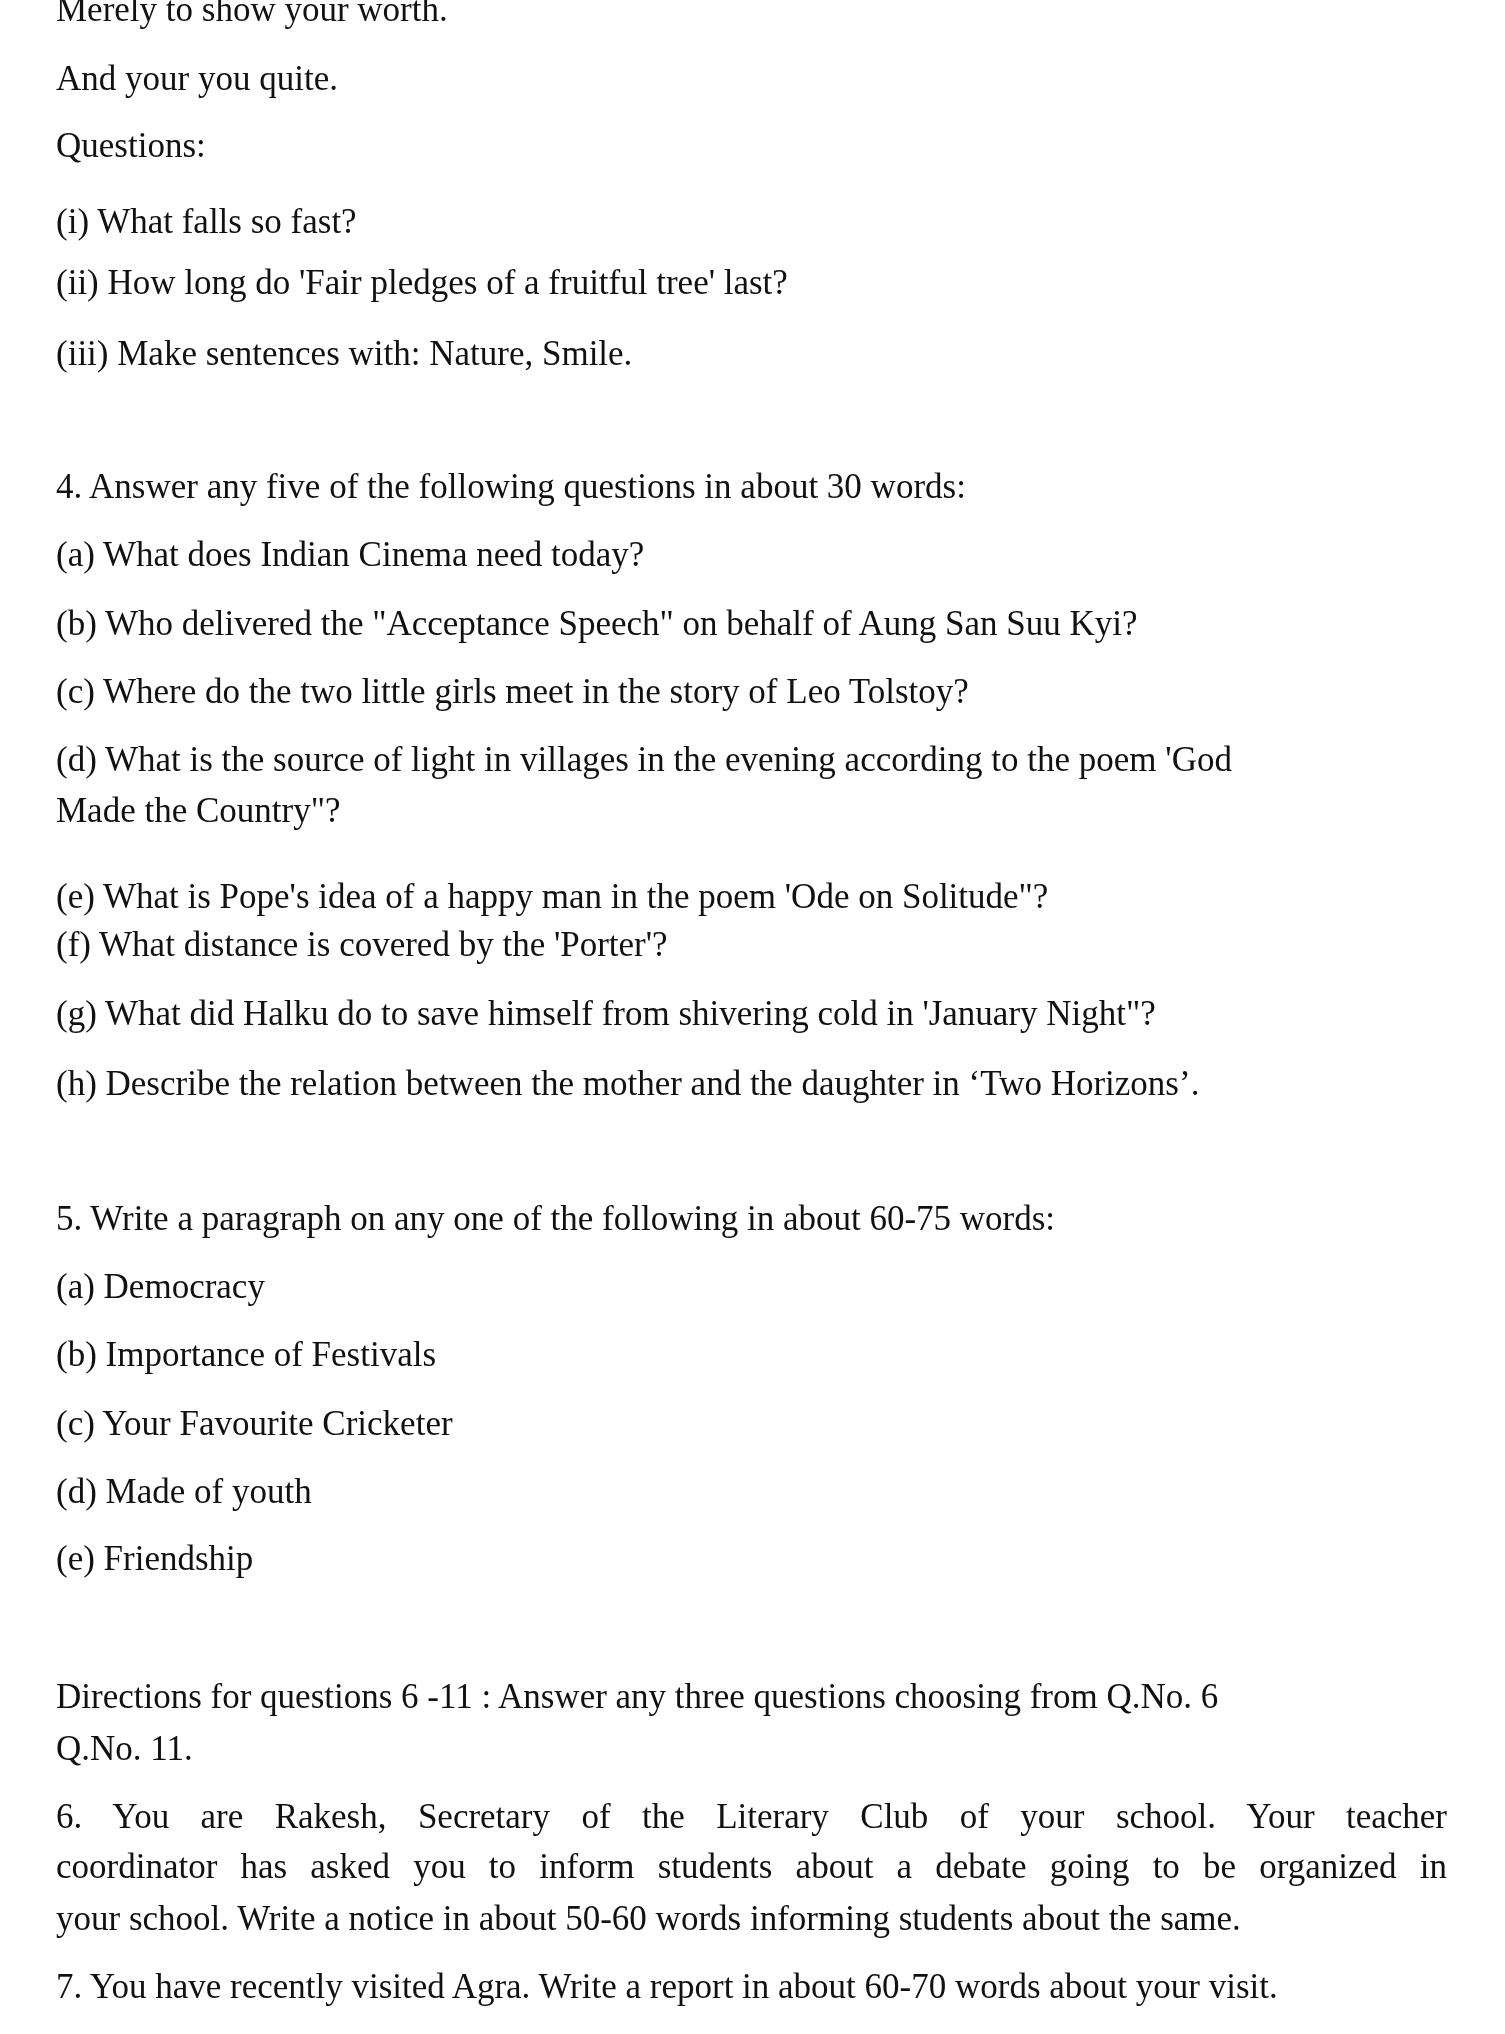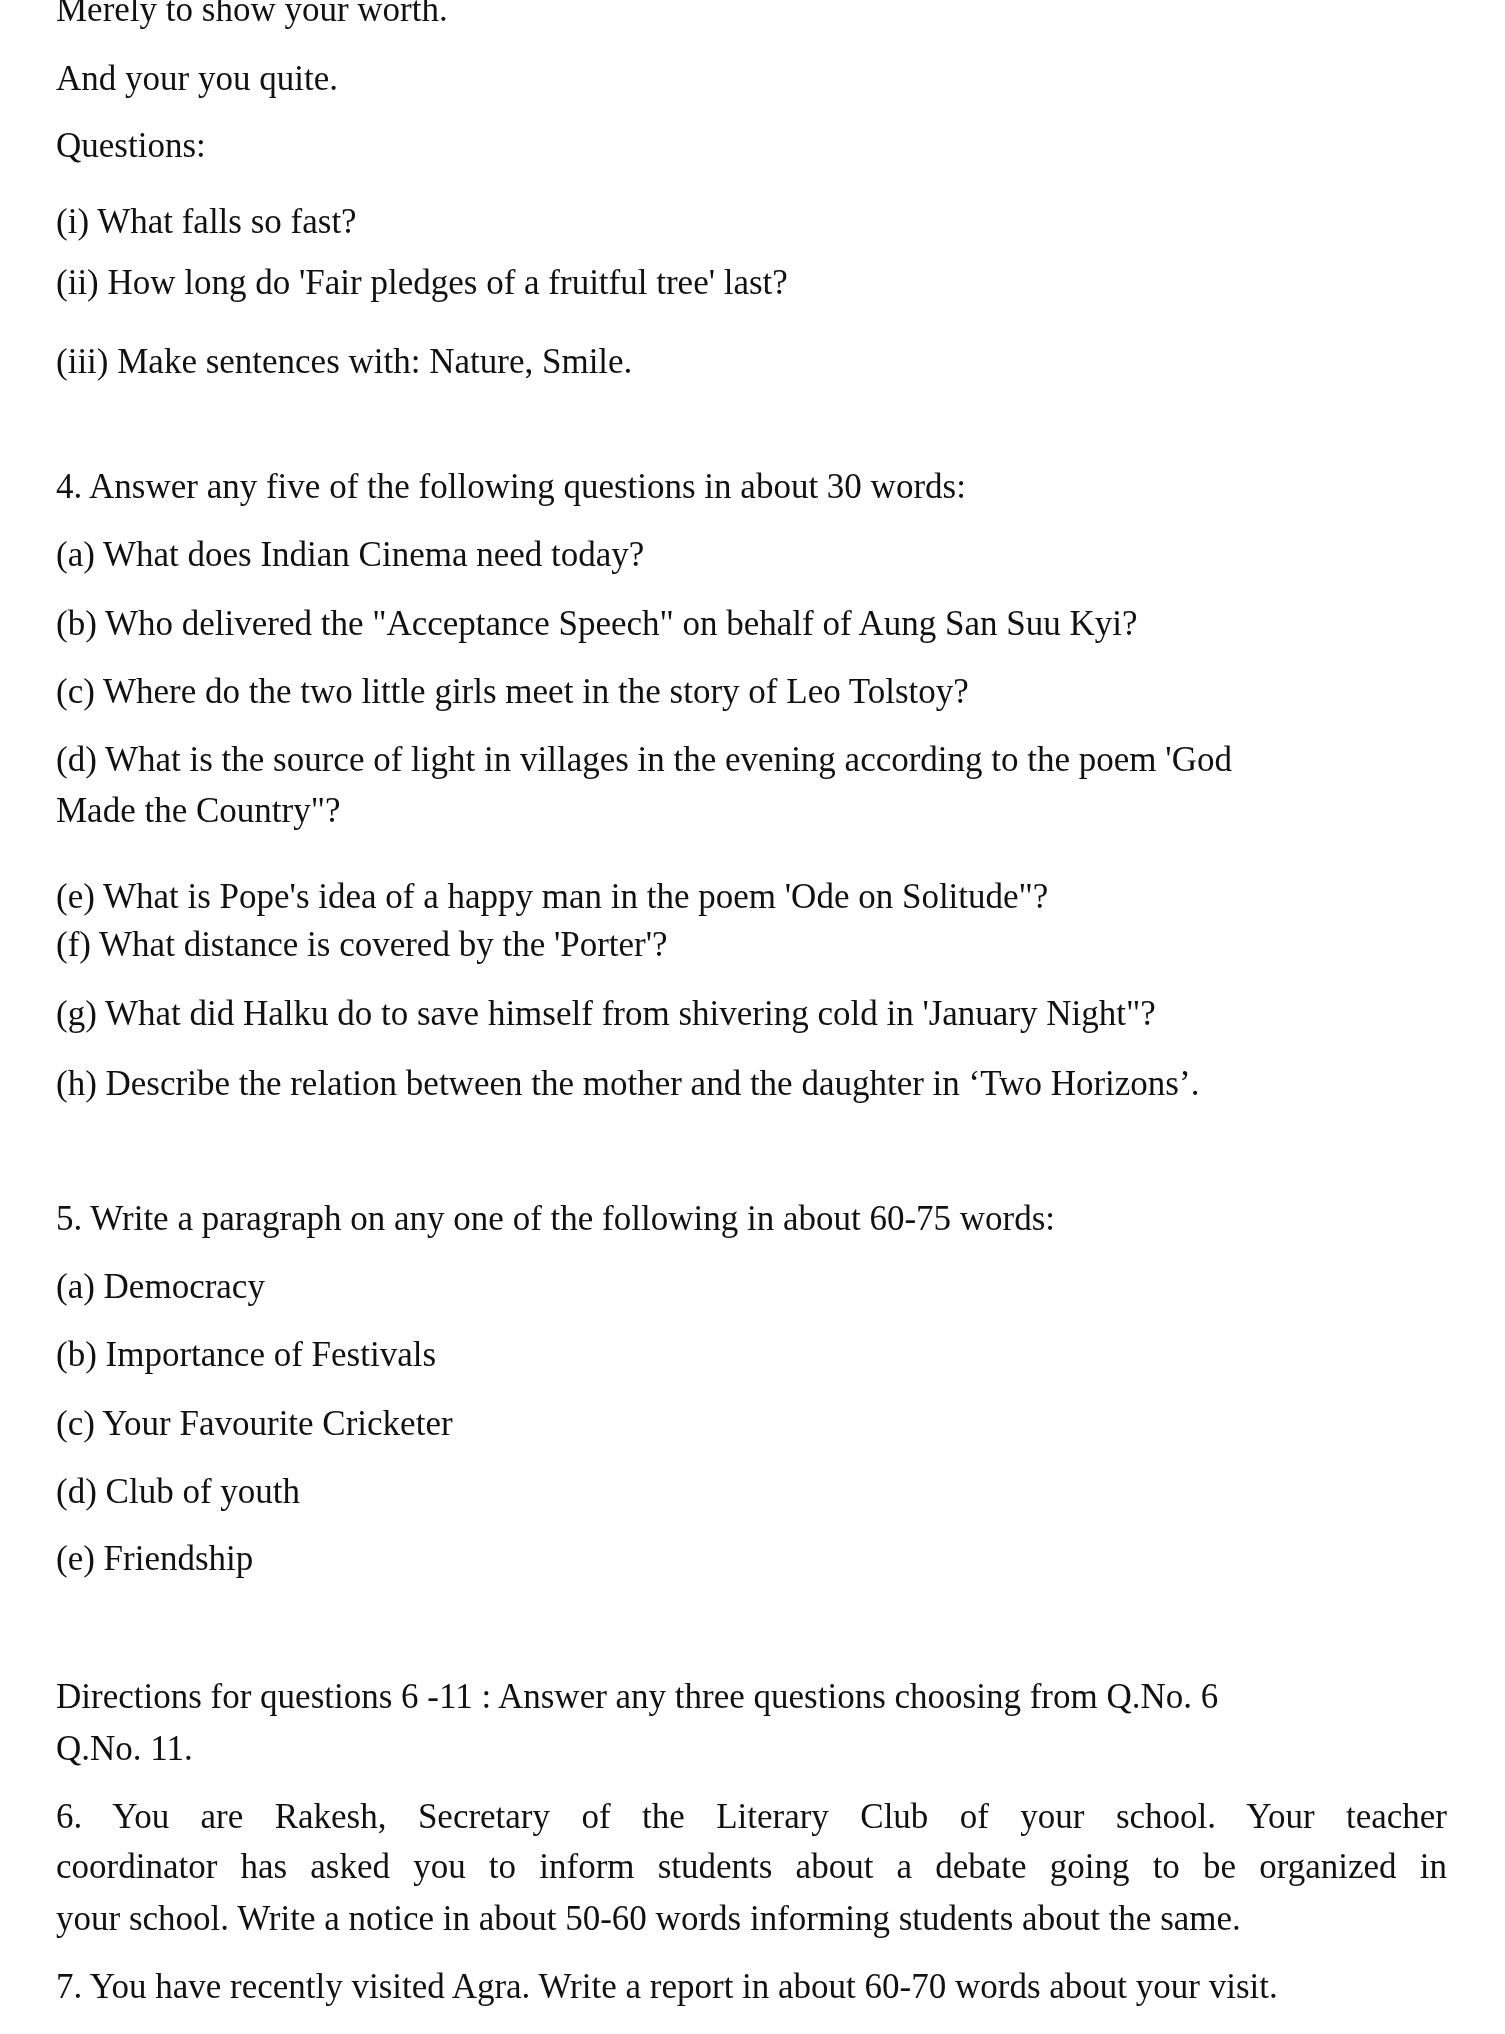--- a/index.html
+++ b/index.html
@@ -13,38 +13,38 @@
 <body>
 
 <div>
 
   <div class="ln" style="top:-8px">Merely to show your worth.</div>
   <div class="ln" style="top:61px">And your you quite.</div>
 
   <div class="ln" style="top:128px">Questions:</div>
   <div class="ln" style="top:204px">(i) What falls so fast?</div>
   <div class="ln" style="top:265px">(ii) How long do 'Fair pledges of a fruitful tree' last?</div>
-  <div class="ln" style="top:344px">(iii) Make sentences with: Nature, Smile.</div>
+  <div class="ln" style="top:336px">(iii) Make sentences with: Nature, Smile.</div>
 
   <div class="ln" style="top:469px">4. Answer any five of the following questions in about 30 words:</div>
   <div class="ln" style="top:537px">(a) What does Indian Cinema need today?</div>
   <div class="ln" style="top:606px">(b) Who delivered the "Acceptance Speech" on behalf of Aung San Suu Kyi?</div>
   <div class="ln" style="top:674px">(c) Where do the two little girls meet in the story of Leo Tolstoy?</div>
   <div class="ln" style="top:742px">(d) What is the source of light in villages in the evening according to the poem 'God</div>
   <div class="ln" style="top:793px">Made the Country"?</div>
   <div class="ln" style="top:879px">(e) What is Pope's idea of a happy man in the poem 'Ode on Solitude"?</div>
   <div class="ln" style="top:927px">(f) What distance is covered by the 'Porter'?</div>
   <div class="ln" style="top:996px">(g) What did Halku do to save himself from shivering cold in 'January Night"?</div>
   <div class="ln" style="top:1066px">(h) Describe the relation between the mother and the daughter in ‘Two Horizons’.</div>
 
   <div class="ln" style="top:1201px">5. Write a paragraph on any one of the following in about 60-75 words:</div>
   <div class="ln" style="top:1269px">(a) Democracy</div>
   <div class="ln" style="top:1337px">(b) Importance of Festivals</div>
   <div class="ln" style="top:1406px">(c) Your Favourite Cricketer</div>
-  <div class="ln" style="top:1474px">(d) Club of youth</div>
+  <div class="ln" style="top:1474px">(d) Made of youth</div>
   <div class="ln" style="top:1541px">(e) Friendship</div>
 
   <div class="ln bold" style="top:1679px">Directions for questions 6 -11 : Answer any three questions choosing from Q.No. 6</div>
   <div class="ln bold" style="top:1731px">Q.No. 11.</div>
 
   <div class="ln just" style="top:1799px">6. You are Rakesh, Secretary of the Literary Club of your school. Your teacher</div>
   <div class="ln just" style="top:1849px">coordinator has asked you to inform students about a debate going to be organized in</div>
   <div class="ln" style="top:1901px">your school. Write a notice in about 50-60 words informing students about the same.</div>
 
   <div class="ln" style="top:1969px">7. You have recently visited Agra. Write a report in about 60-70 words about your visit.</div>

